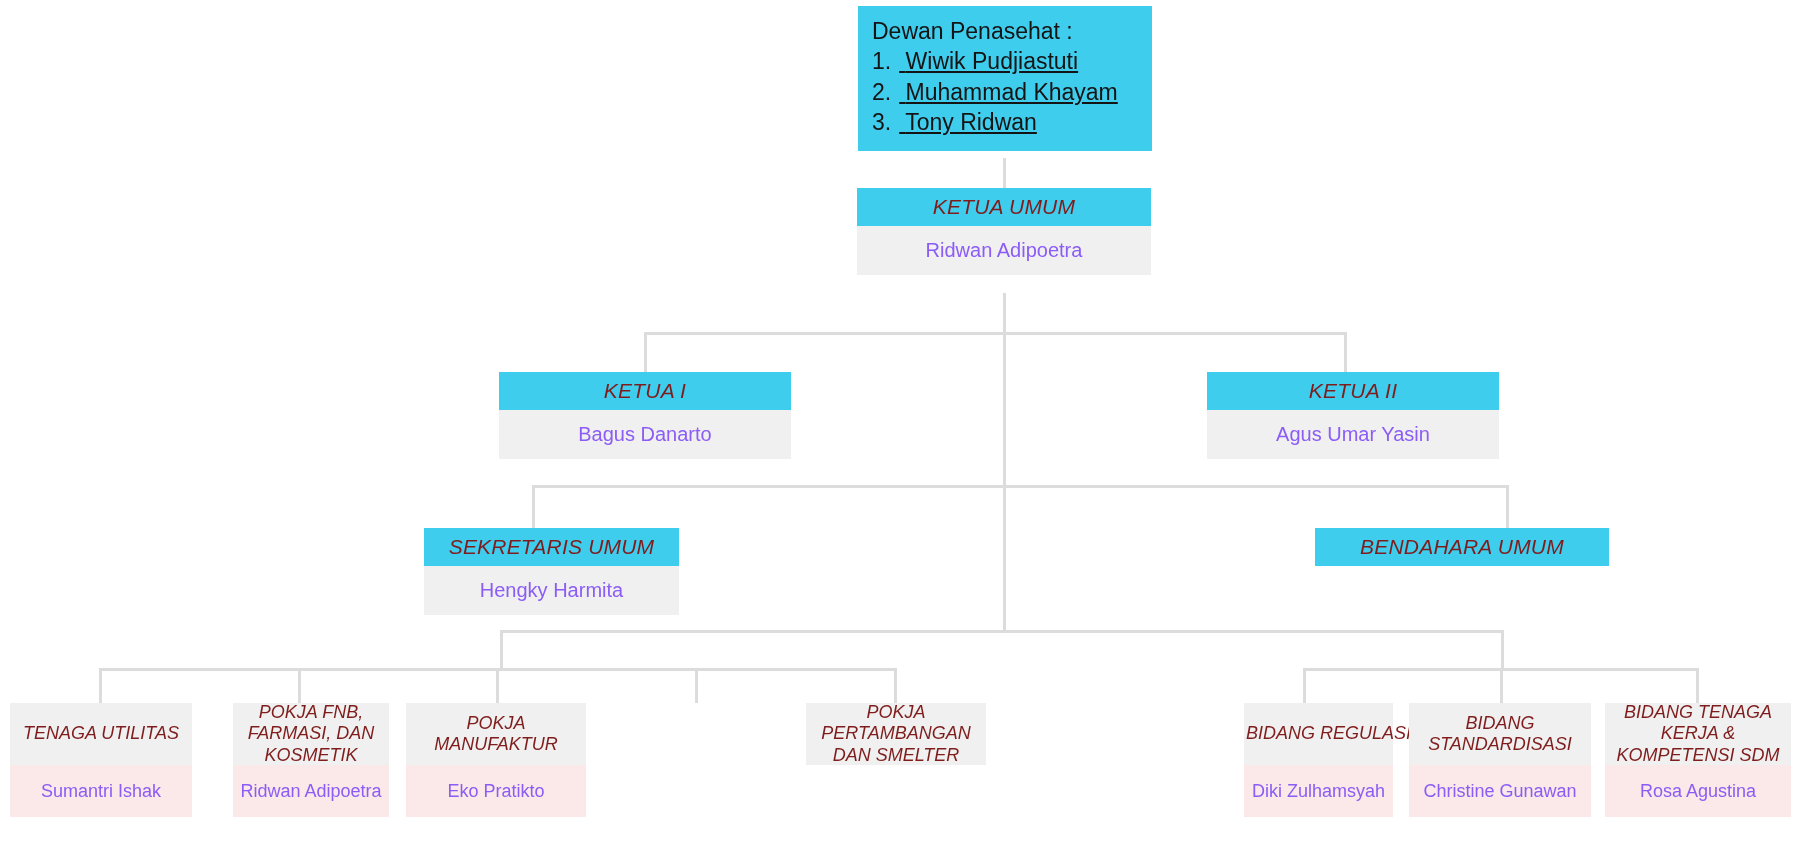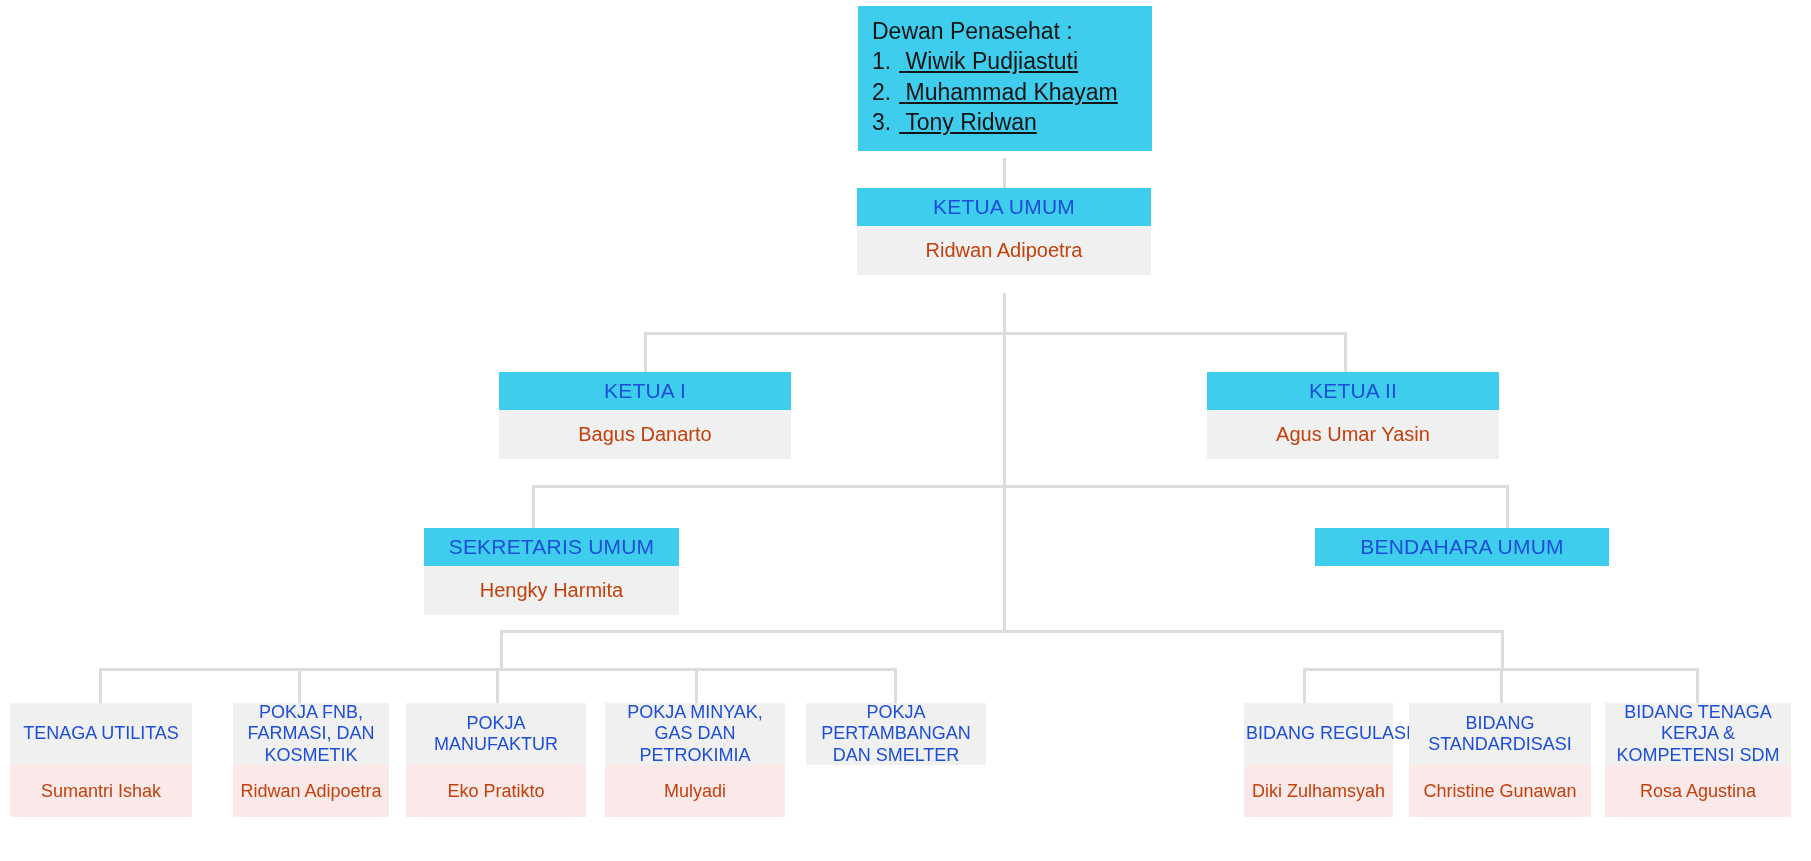--- a/index.html
+++ b/index.html
@@ -28,27 +28,28 @@
   .node {
     position: absolute;
     display: flex;
     flex-direction: column;
   }
   .node .hdr {
     display: flex;
     align-items: center;
     justify-content: center;
     text-align: center;
-    color: #1d4ed8;
+    color: #7f1d1d;
+    font-style: italic;
   }
   .node .nm {
     display: flex;
     align-items: center;
     justify-content: center;
-    color: #c2410c;
+    color: #8b5cf6;
   }
 
   
   .advisory {
     background: #3FCDEE;
     padding: 10px 14px 14px 14px;
     font-size: 23px;
     line-height: 1.32;
     color: #141414;
   }
@@ -183,28 +184,20 @@
   </div>
 
   <div class="node leaf" style="left:406px; top:703px; width:180px;">
     <div class="hdr">
       <span>POKJA
 MANUFAKTUR</span>
     </div>
     <div class="nm">Eko Pratikto</div>
   </div>
 
-  <div class="node leaf" style="left:605px; top:703px; width:180px;">
-    <div class="hdr">
-      <span>POKJA MINYAK,
-GAS DAN
-PETROKIMIA</span>
-    </div>
-    <div class="nm">Mulyadi</div>
-  </div>
 
   <div class="node leaf" style="left:806px; top:703px; width:180px;">
     <div class="hdr">
       <span>POKJA
 PERTAMBANGAN
 DAN SMELTER</span>
     </div>
   </div>
 
   <div class="node leaf" style="left:1211px; top:703px; width:182px;padding-left:33px;">

